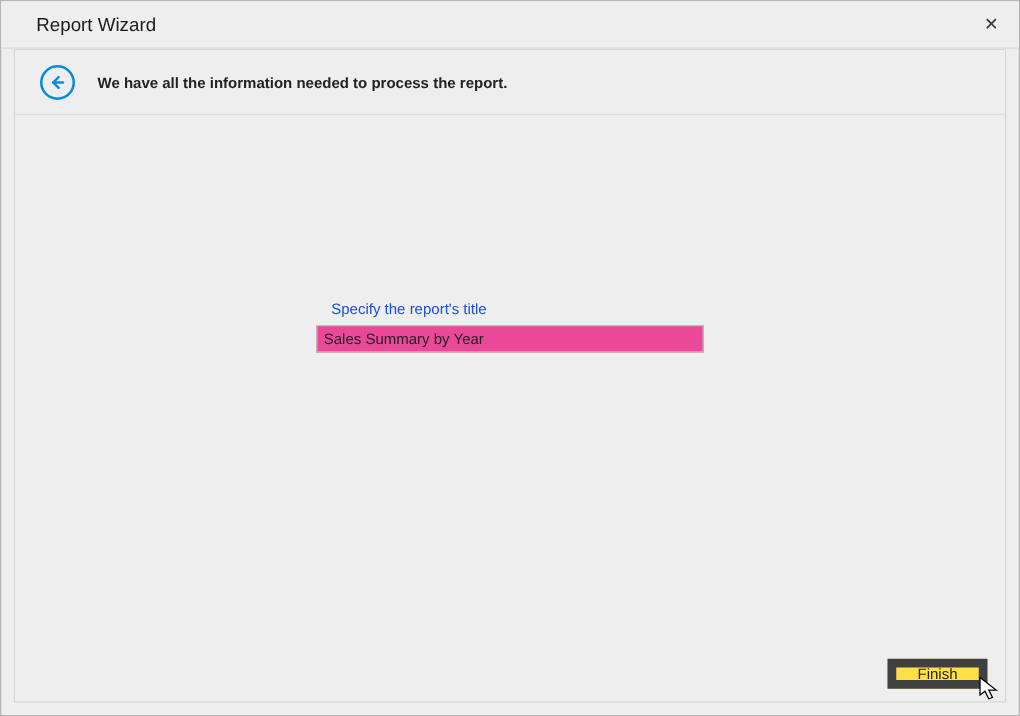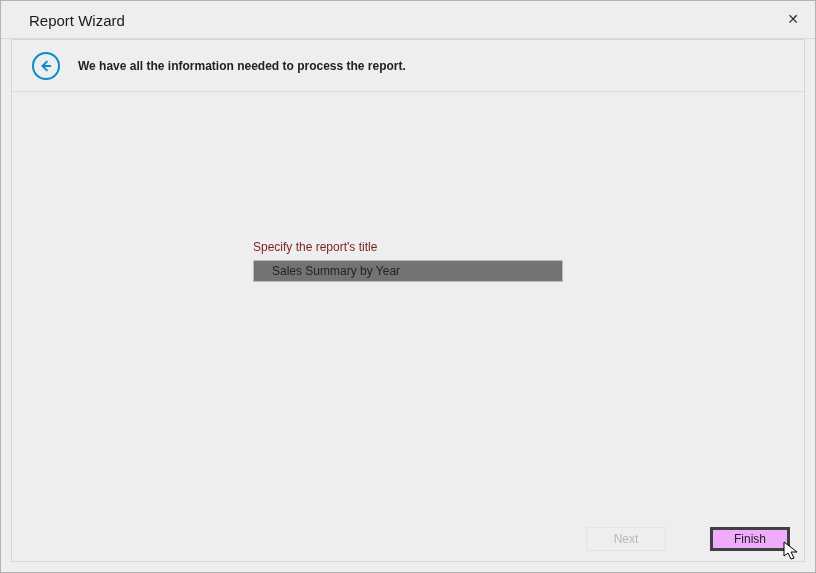--- a/index.html
+++ b/index.html
@@ -97,32 +97,33 @@
     
     .form-area {
       position: absolute;
       top: 200px;
       left: 50%;
       transform: translateX(-50%);
       width: 310px;
     }
     .form-label {
       font-size: 12px;
-      color: #7f1d1d;
+      color: #1d4ed8;
       margin-bottom: 6px;
       display: block;
+      margin-left: 12px;
     }
     .form-input {
       width: 100%;
       height: 22px;
       border: 1px solid #bcbcbc;
-      background: #737373;
+      background: #ec4899;
       font-size: 12px;
       color: #222;
-      padding: 2px 18px;
+      padding: 2px 5px;
       outline: none;
       font-family: "Segoe UI", Tahoma, Arial, sans-serif;
     }
     
     .button-bar {
       position: absolute;
       bottom: 10px;
       right: 14px;
       display: flex;
       gap: 10px;
@@ -140,22 +141,22 @@
       justify-content: center;
     }
     .wiz-button.disabled {
       color: #b8b8b8;
       border: 1px solid #e3e3e3;
       background: #eeeeee;
       cursor: default;
     }
     .wiz-button.primary {
       color: #222;
-      border: 3px solid #404040;
-      background: #f0abfc;
+      border: 7px solid #404040;
+      background: #fde047;
       margin-left: 34px;
     }
     
     .cursor-overlay {
       position: absolute;
       pointer-events: none;
     }
     .cursor-overlay svg {
       display: block;
     }
@@ -183,23 +184,20 @@
       </div>
       <span class="header-message">We have all the information needed to process the report.</span>
     </div>
 
     <div class="form-area">
       <label class="form-label">Specify the report's title</label>
       <input type="text" class="form-input" value="Sales Summary by Year" style="">
     </div>
 
     <div class="button-bar">
-      <button class="wiz-button disabled" disabled="">
-        <span>Next</span>
-      </button>
       <button class="wiz-button primary">
         <span>Finish</span>
       </button>
     </div>
 
   </div>
 
   <div class="cursor-overlay" style="left:782px; top:540px;">
     <svg width="18" height="22" viewBox="0 0 18 22">
       <polygon points="1,1 1,15 5,12 8,18 11,17 8,11 14,11" fill="#ffffff" stroke="#000000" stroke-width="1"></polygon>

